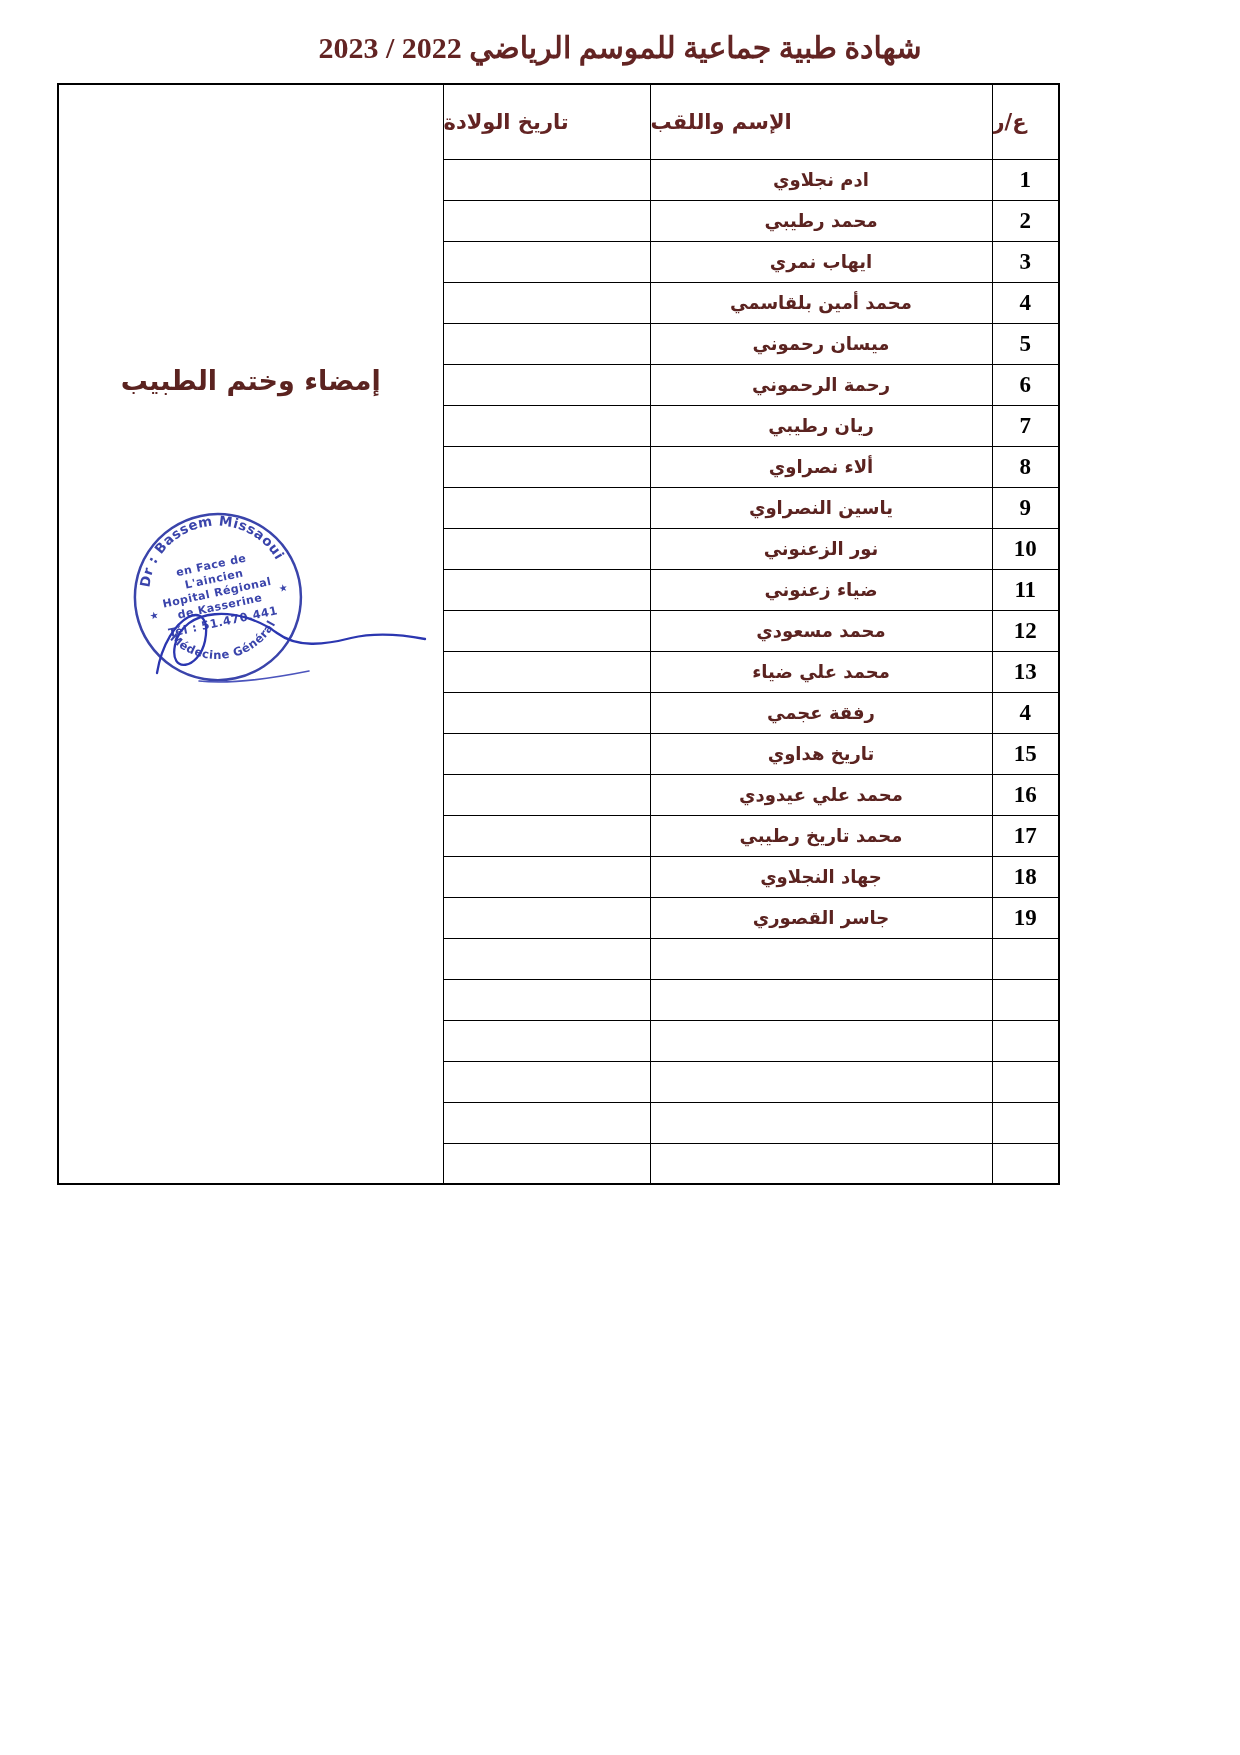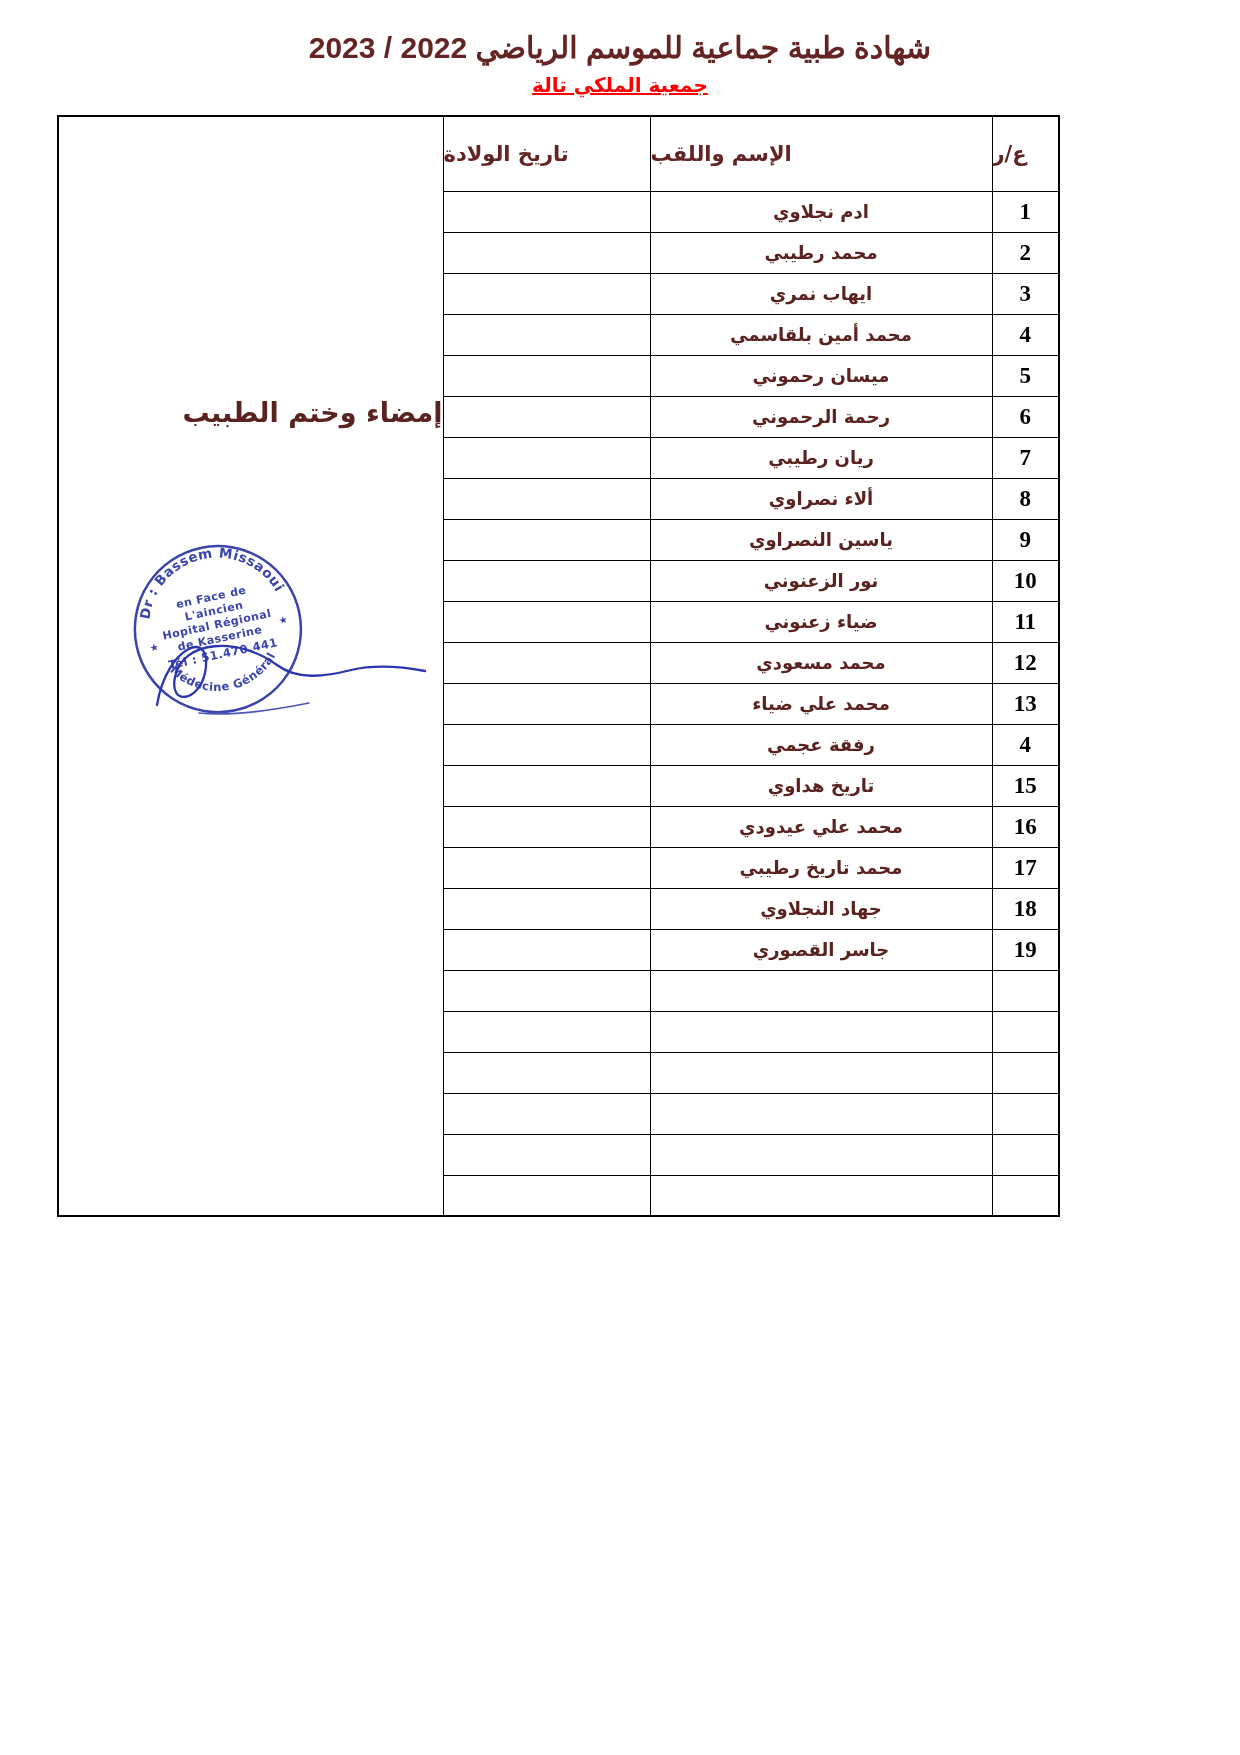--- a/index.html
+++ b/index.html
@@ -5,21 +5,21 @@
   html,body{margin:0;padding:0;}
   body{
     width:1240px;min-height:1755px;background:#ffffff;
     font-family:"DejaVu Sans","Liberation Sans",sans-serif;
     -webkit-font-smoothing:antialiased;
   }
   .page{position:relative;width:1240px;min-height:1755px;overflow:hidden;}
   .title{
     margin-top:30px;text-align:center;direction:rtl;
     font-size:30px;font-weight:bold;color:#632423;
-    font-family:Liberation Sans, sans-serif;
+    font-family:Liberation Serif, serif;
   }
   .subtitle{
     margin-top:8px;text-align:center;direction:rtl;
     font-size:20px;font-weight:bold;color:#ff0000;
     text-decoration:underline;
   }
   table.doc-table{
     border-collapse:collapse;table-layout:fixed;
     margin:18px 0 0 57px;width:1001px;
     border:2px solid #000;
@@ -41,41 +41,40 @@
     text-align:center;vertical-align:middle;
   }
   td.name-cell{
     font-weight:bold;font-size:18px;color:#5b2320;
     text-align:center;vertical-align:middle;
   }
   td.date-cell{background:#fff;}
   td.sig-cell{position:relative;vertical-align:top;background:#fff;}
   .sig-label{
     position:absolute;top:280px;left:0;width:100%;
-    text-align:right;font-size:27px;font-weight:bold;color:#5b2320;
+    text-align:center;font-size:27px;font-weight:bold;color:#5b2320;
     direction:rtl;
   }
   svg.stamp{
     position:absolute;left:72px;top:425px;
     transform:rotate(-12deg);
   }
   svg.stamp text{
     fill:#3a44ab;font-weight:bold;
     font-family:"DejaVu Sans",sans-serif;
     letter-spacing:0.5px;
   }
   svg.signature{position:absolute;left:80px;top:488px;}
 </style>
 </head>
 <body>
 
 <div class="page">
 
   <div class="title">شهادة طبية جماعية للموسم الرياضي 2022 / 2023</div>
-  <div class="subtitle">جمعية الملكي تالة</div>
 
   <table class="doc-table" dir="rtl">
     <colgroup>
       <col class="c-num">
         <col class="c-name">
         <col class="c-date">
         <col class="c-sig">
     </colgroup>
     <tbody>
       <tr class="header-row">

